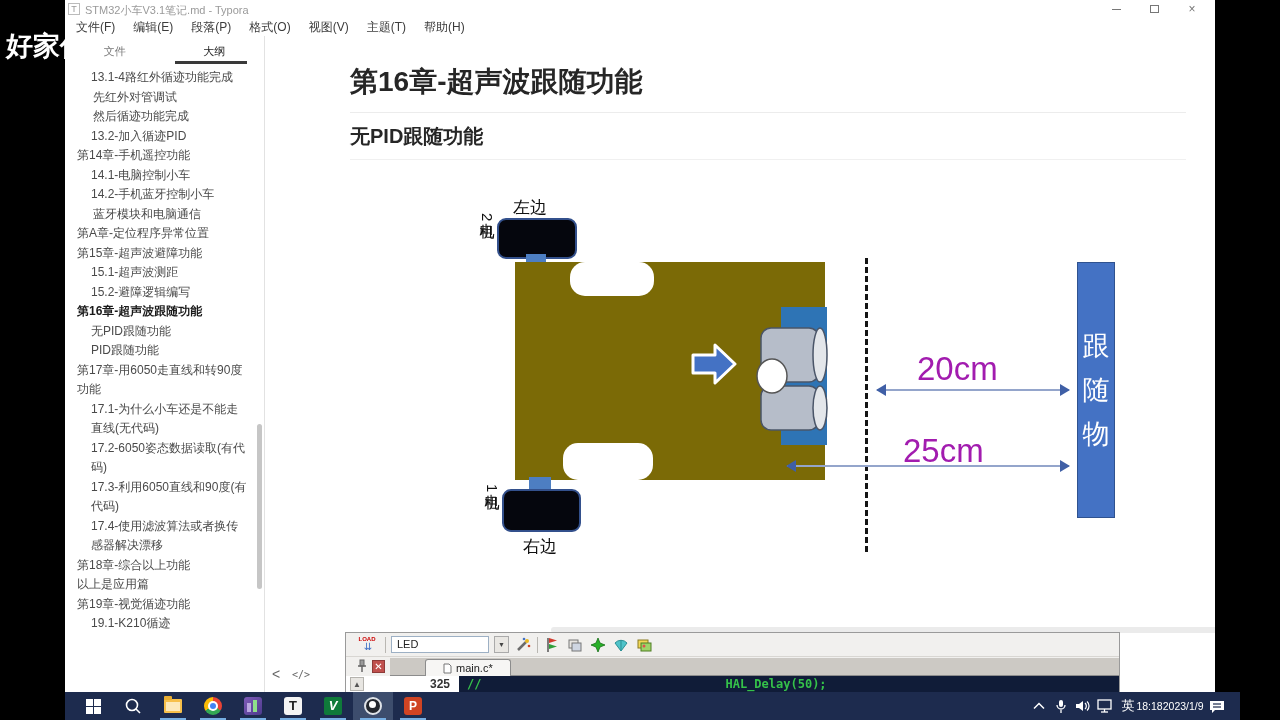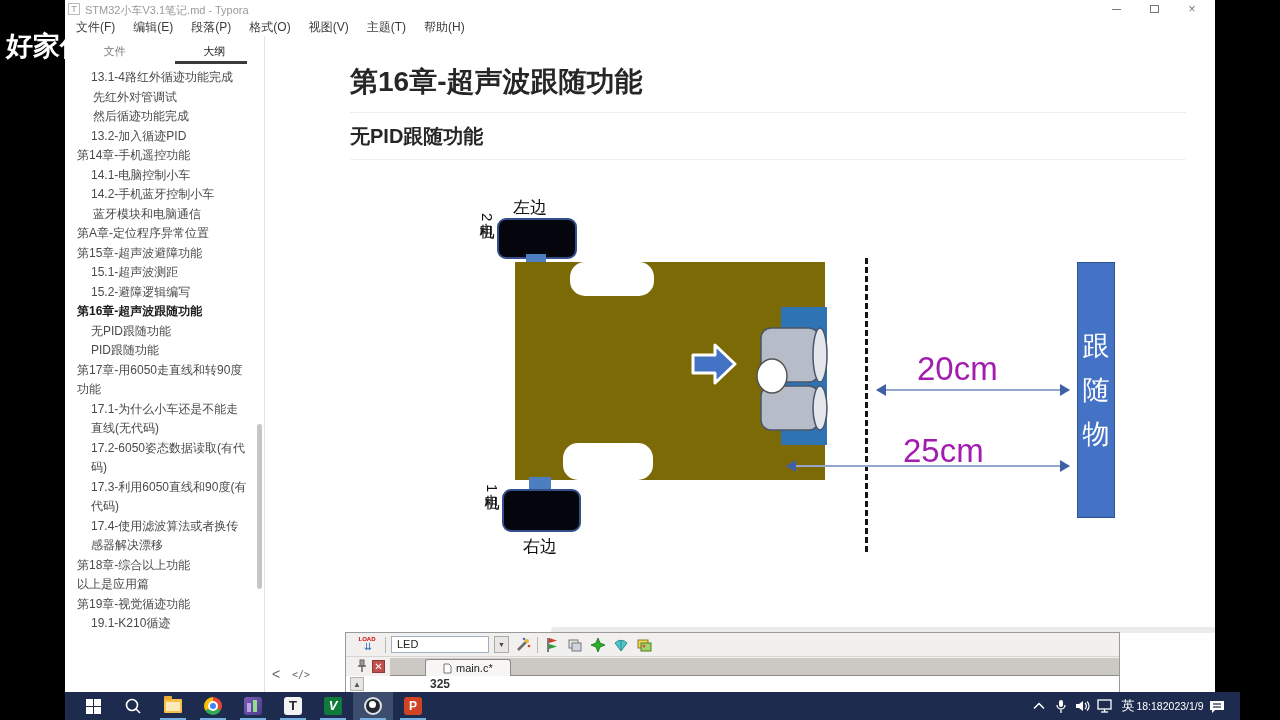--- a/index.html
+++ b/index.html
@@ -325,20 +325,21 @@
           <svg width="9" height="11" viewBox="0 0 9 11">
             <path d="M1 1 H6 L8 3 V10 H1 Z" fill="#fff" stroke="#777"></path>
           </svg>
           <span>main.c*</span>
         </div>
       </div>
     </div>
     <div class="k-coderow">
       <div class="k-scroll-up">▲</div>
       <div class="k-lineno">325</div>
+      <div class="k-editor"><span class="k-comment">//</span><span class="k-code">HAL_Delay(50);</span></div>
     </div>
   </div>
 
   <div class="right-bar"></div>
   <div class="left-bar">
     <div class="watermark">好家伙</div>
   </div>
 
   <div class="taskbar">
     <div class="tb-slot first">

